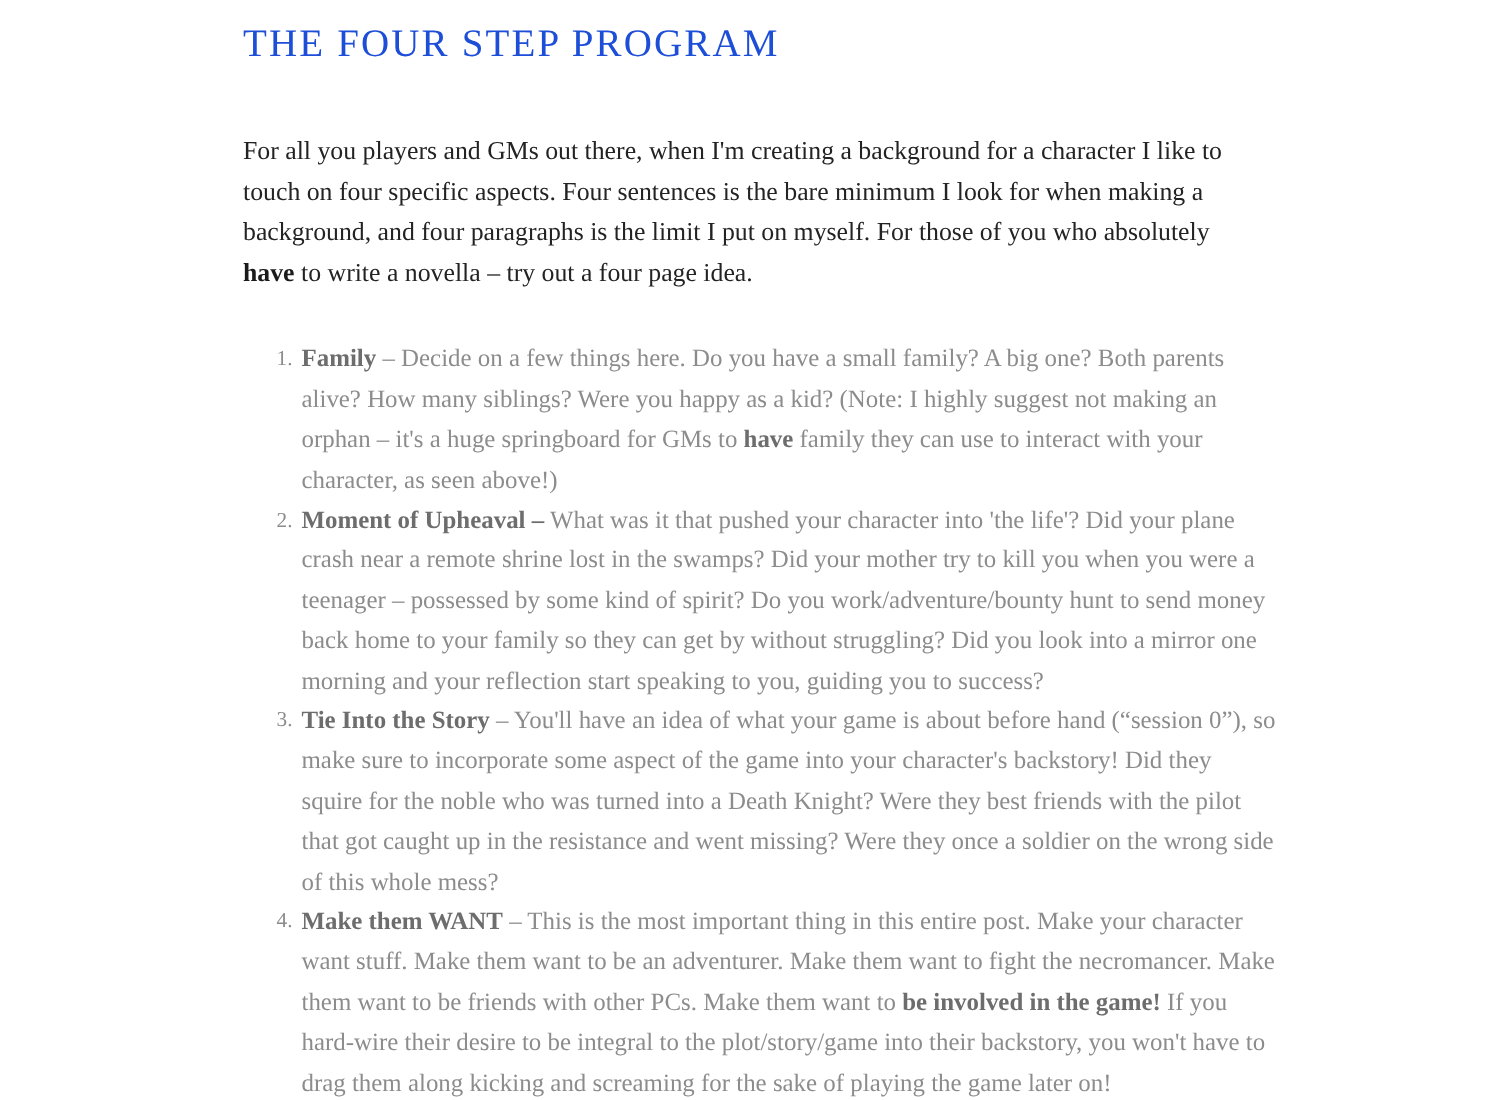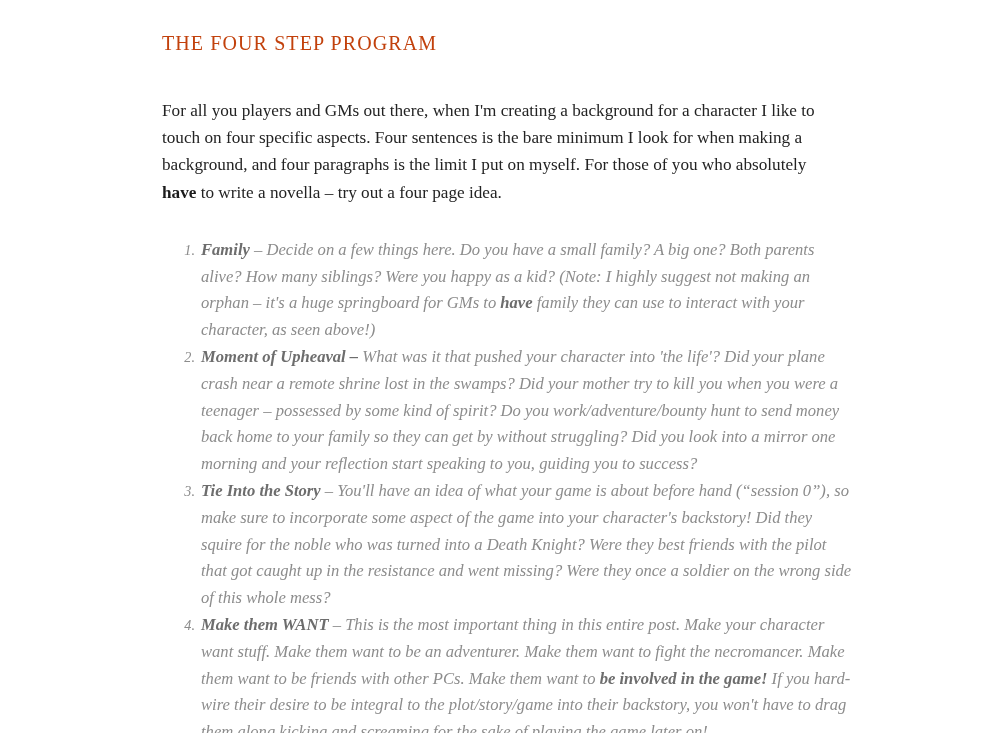--- a/index.html
+++ b/index.html
@@ -25,26 +25,26 @@
   .content {
     position: absolute;
     left: 162px;
     top: 0;
     width: 690px;
   }
 
   
   .post-title {
     margin: 0;
-    padding-top: 31px;
+    padding-top: 13px;
     font-family: "Liberation Serif", "DejaVu Serif", serif;
-    font-size: 20px;
+    font-size: 26px;
     font-weight: 400;
     letter-spacing: 0.055em;
-    color: #c2410c;
+    color: #1d4ed8;
     line-height: 1.25;
     text-transform: uppercase;
     white-space: nowrap;
   }
 
   
   .intro {
     margin: 0;
     padding-top: 41px;
     width: 668px;
@@ -70,21 +70,20 @@
   }
   ol.steps > li {
     position: relative;
     counter-increment: step;
     padding-left: 26px;
     margin: 0 0 0 13px;
     font-size: 16.6px;
     line-height: 26.8px;
     color: #8c8c8c;
     text-align: left;
-    font-style: italic;
   }
   ol.steps > li::before {
     content: counter(step) ".";
     position: absolute;
     left: 0;
     top: 0;
     width: 20px;
     text-align: right;
     font-size: 14.2px;
     color: #8c8c8c;

